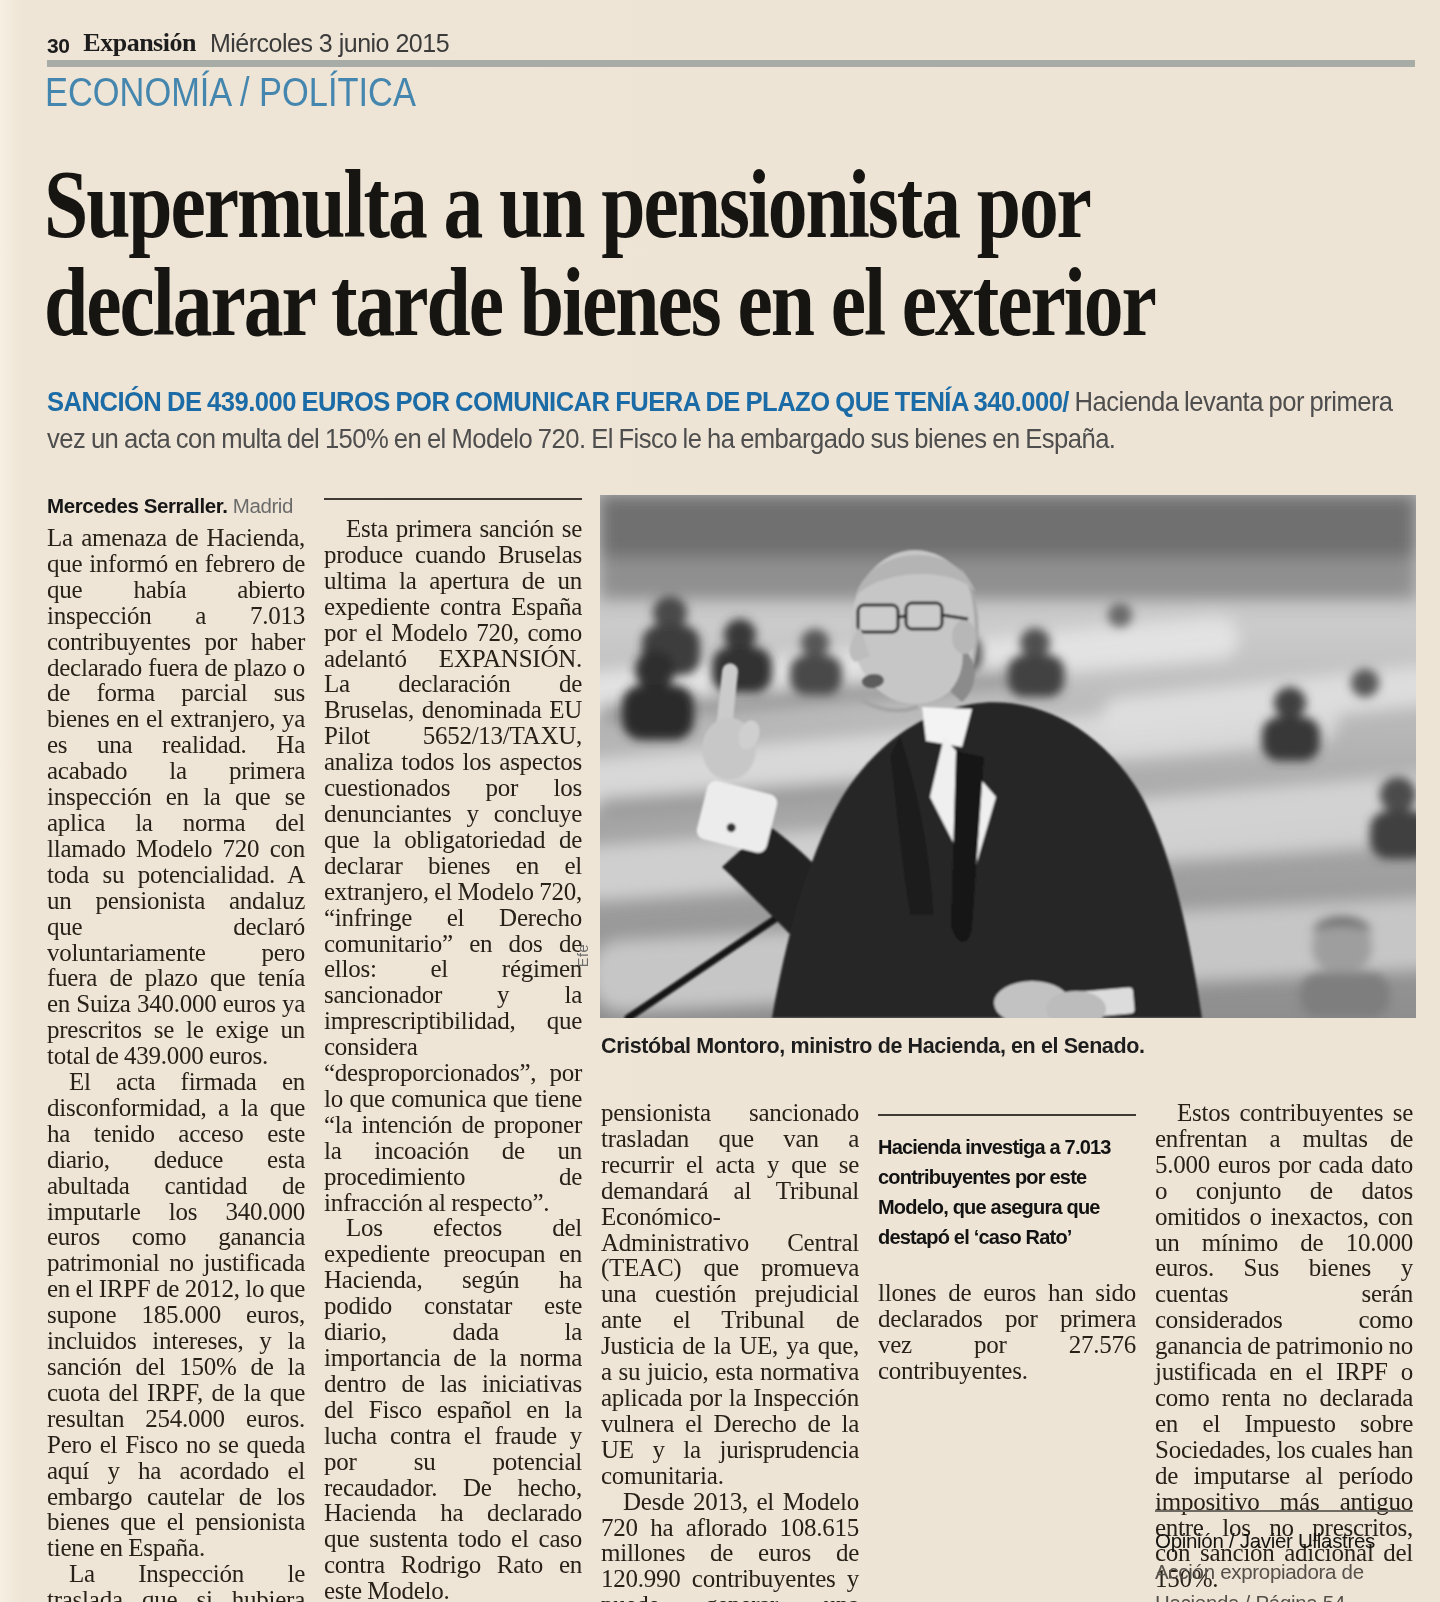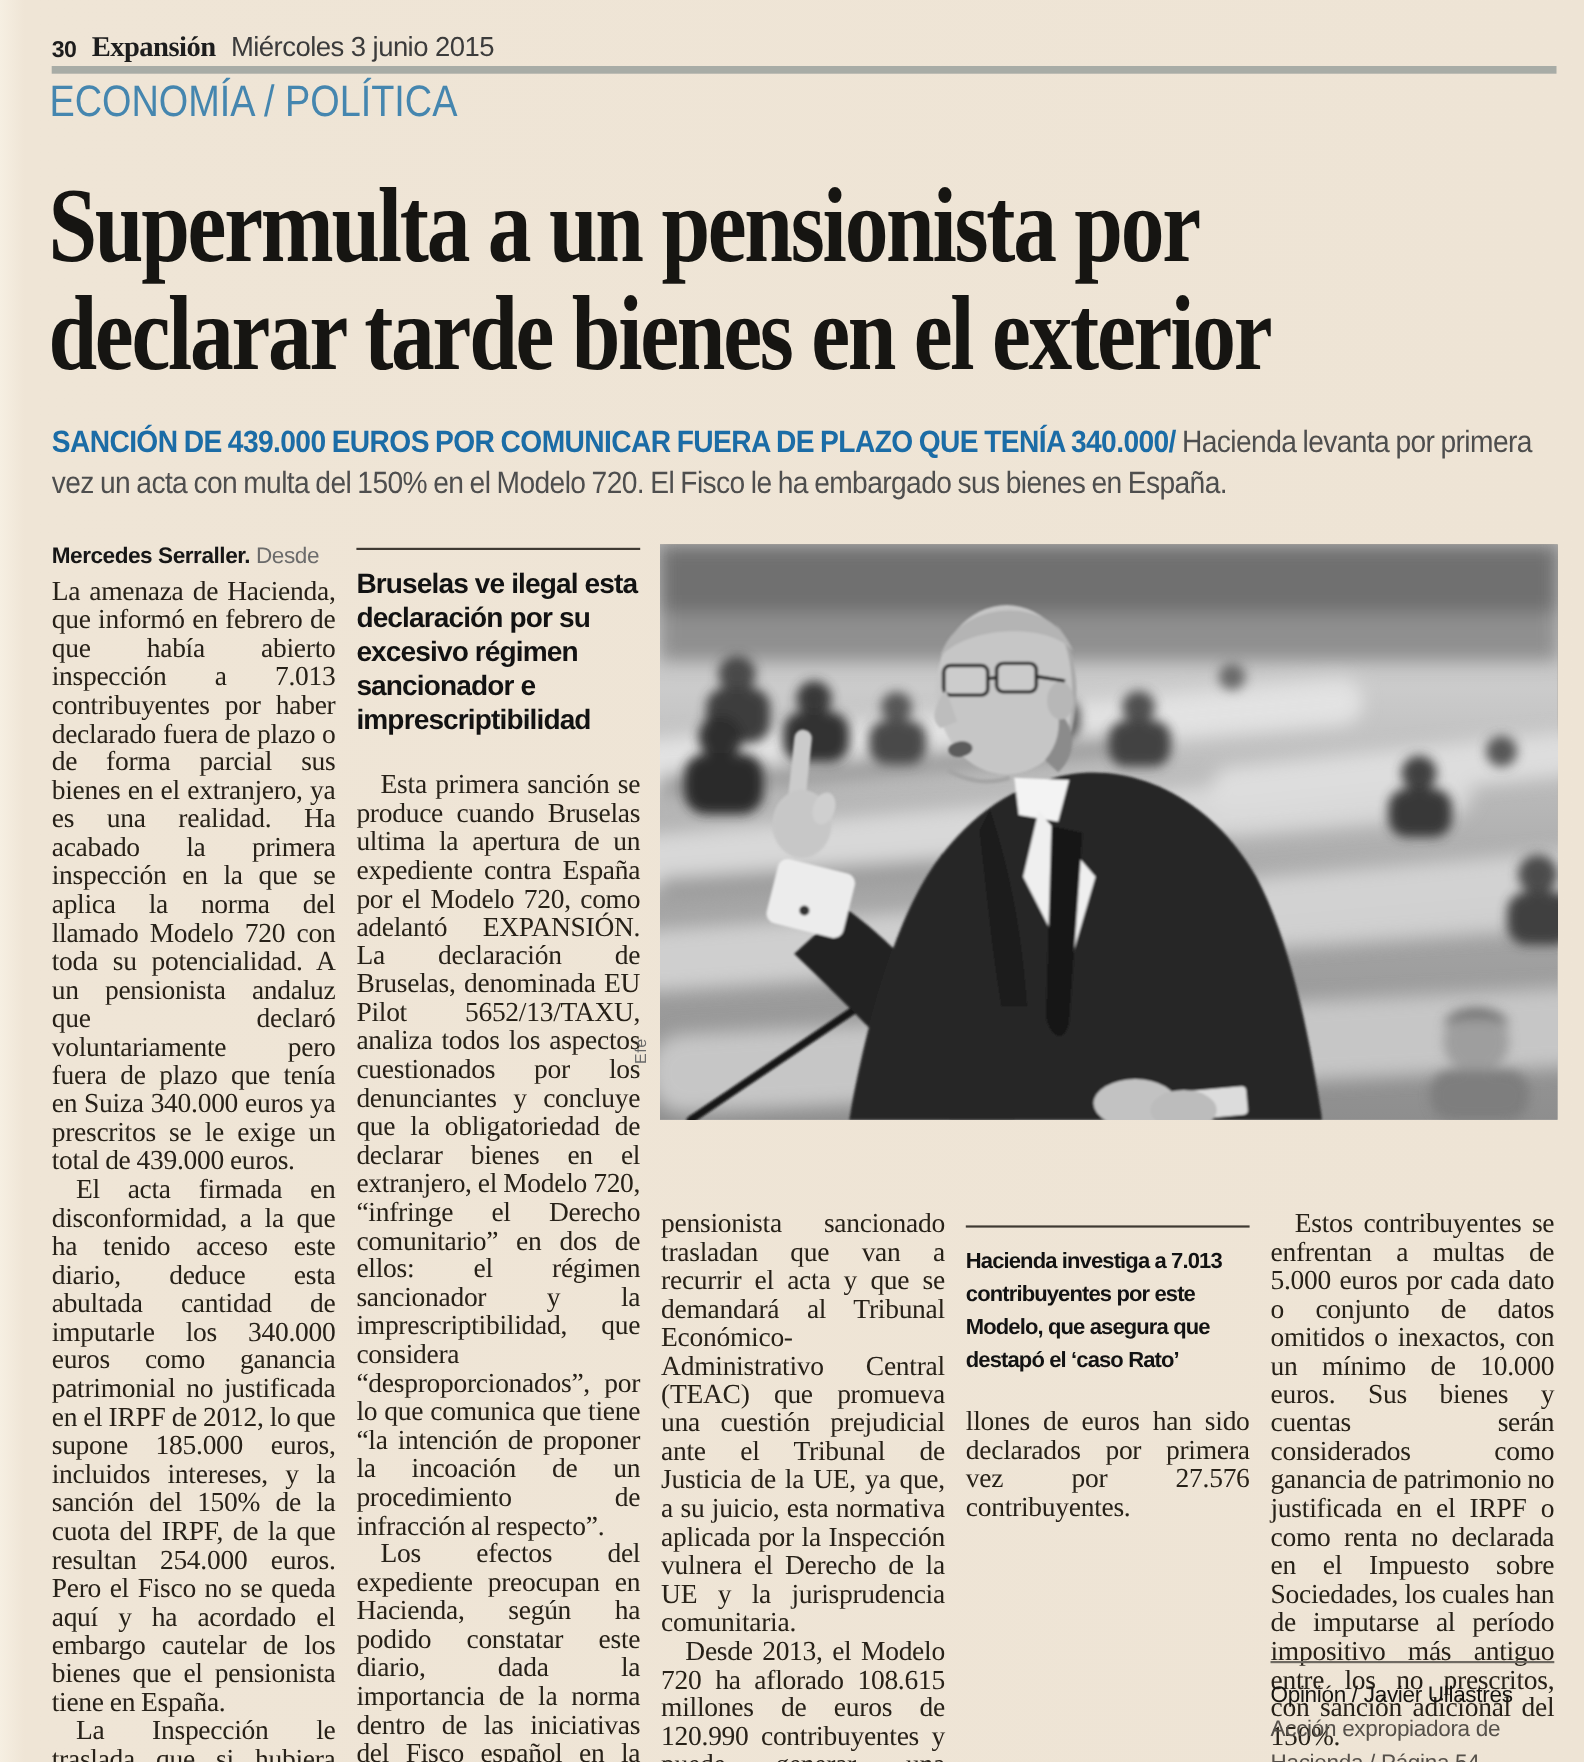--- a/index.html
+++ b/index.html
@@ -93,30 +93,29 @@
     <div>Supermulta a un pensionista por</div>
     <div>declarar tarde bienes en el exterior</div>
   </h1>
 
   <div class="abs deck">
     <span class="kicker">SANCIÓN DE 439.000 EUROS POR COMUNICAR FUERA DE PLAZO QUE TENÍA 340.000/</span><span class="decktext"> Hacienda levanta por primera vez un acta con multa del 150% en el Modelo 720. El Fisco le ha embargado sus bienes en España.</span>
   </div>
 
   <div class="abs col bodytext" style="left:47px;top:494px;">
     <div class="byline">
-      <span class="author">Mercedes Serraller.</span><span class="loc"> Desde</span>
+      <span class="author">Mercedes Serraller.</span><span class="loc"> Madrid</span>
     </div>
     <p>La amenaza de Hacienda, que informó en febrero de que había abierto inspección a 7.013 contribuyentes por haber declarado fuera de plazo o de forma parcial sus bienes en el extranjero, ya es una realidad. Ha acabado la primera inspección en la que se aplica la norma del llamado Modelo 720 con toda su potencialidad. A un pensionista andaluz que declaró voluntariamente pero fuera de plazo que tenía en Suiza 340.000 euros ya prescritos se le exige un total de 439.000 euros.</p>
     <p class="indent">El acta firmada en disconformidad, a la que ha tenido acceso este diario, deduce esta abultada cantidad de imputarle los 340.000 euros como ganancia patrimonial no justificada en el IRPF de 2012, lo que supone 185.000 euros, incluidos intereses, y la sanción del 150% de la cuota del IRPF, de la que resultan 254.000 euros. Pero el Fisco no se queda aquí y ha acordado el embargo cautelar de los bienes que el pensionista tiene en España.</p>
     <p class="indent">La Inspección le traslada que si hubiera imputado directamente en el IRPF de 2012 esta cantidad no declarada, se habría evitado la multa del 150%, con lo que sólo habría tenido que pagar 185.000 euros. Esta interpretación podría seguirse en todas las delegaciones.</p>
   </div>
 
   <div class="abs col bodytext" style="left:324px;top:498px;">
     <div class="boxrule"></div>
-    <h3 class="sidebar-head">Bruselas ve ilegal esta declaración por su excesivo régimen sancionador e imprescriptibilidad</h3>
     <p class="indent">Esta primera sanción se produce cuando Bruselas ultima la apertura de un expediente contra España por el Modelo 720, como adelantó EXPANSIÓN. La declaración de Bruselas, denominada EU Pilot 5652/13/TAXU, analiza todos los aspectos cuestionados por los denunciantes y concluye que la obligatoriedad de declarar bienes en el extranjero, el Modelo 720, “infringe el Derecho comunitario” en dos de ellos: el régimen sancionador y la imprescriptibilidad, que considera “desproporcionados”, por lo que comunica que tiene “la intención de proponer la incoación de un procedimiento de infracción al respecto”.</p>
     <p class="indent">Los efectos del expediente preocupan en Hacienda, según ha podido constatar este diario, dada la importancia de la norma dentro de las iniciativas del Fisco español en la lucha contra el fraude y por su potencial recaudador. De hecho, Hacienda ha declarado que sustenta todo el caso contra Rodrigo Rato en este Modelo.</p>
     <p class="indent">Además, los asesores del</p>
   </div>
 
   <div class="abs photo">
     <svg viewBox="0 0 816 523" preserveAspectRatio="none">
       <defs>
         <linearGradient id="pbg" x1="0" y1="0" x2="0" y2="1">
           <stop offset="0" stop-color="#b6b6b6"></stop>
@@ -212,20 +211,21 @@
         <path d="M 298 122 L 306 121" stroke="#2c2c2c" stroke-width="3"></path>
         <path d="M 342 120 L 368 124" stroke="#2c2c2c" stroke-width="3"></path>
 
         <path d="M 260 132 C 248 148 246 160 255 167 L 270 161 Z" fill="#bdbdbd"></path>
         <ellipse cx="273" cy="186" rx="11" ry="7" fill="#5c5c5c" transform="rotate(-8 273 186)"></ellipse>
         <path d="M 262 205 C 280 216 300 218 318 212" stroke="#a5a5a5" stroke-width="4" fill="none"></path>
       </g>
     </svg>
   </div>
   <div class="abs photo-credit">Efe</div>
+  <div class="abs caption">Cristóbal Montoro, ministro de Hacienda, en el Senado.</div>
 
   <div class="abs col bodytext" style="left:601px;top:1100px;">
     <p>pensionista sancionado trasladan que van a recurrir el acta y que se demandará al Tribunal Económico-Administrativo Central (TEAC) que promueva una cuestión prejudicial ante el Tribunal de Justicia de la UE, ya que, a su juicio, esta normativa aplicada por la Inspección vulnera el Derecho de la UE y la jurisprudencia comunitaria.</p>
     <p class="indent">Desde 2013, el Modelo 720 ha aflorado 108.615 millones de euros de 120.990 contribuyentes y puede generar una importante recaudación por el régimen sancionador denunciado. En 2015, 14.324 mi-</p>
   </div>
 
   <div class="abs col bodytext col4" style="left:878px;top:1098px;">
     <div class="boxrule"></div>
     <h3 class="sidebar-head h4">Hacienda investiga a 7.013 contribuyentes por este Modelo, que asegura que destapó el ‘caso Rato’</h3>
     <p>llones de euros han sido declarados por primera vez por 27.576 contribuyentes.</p>

